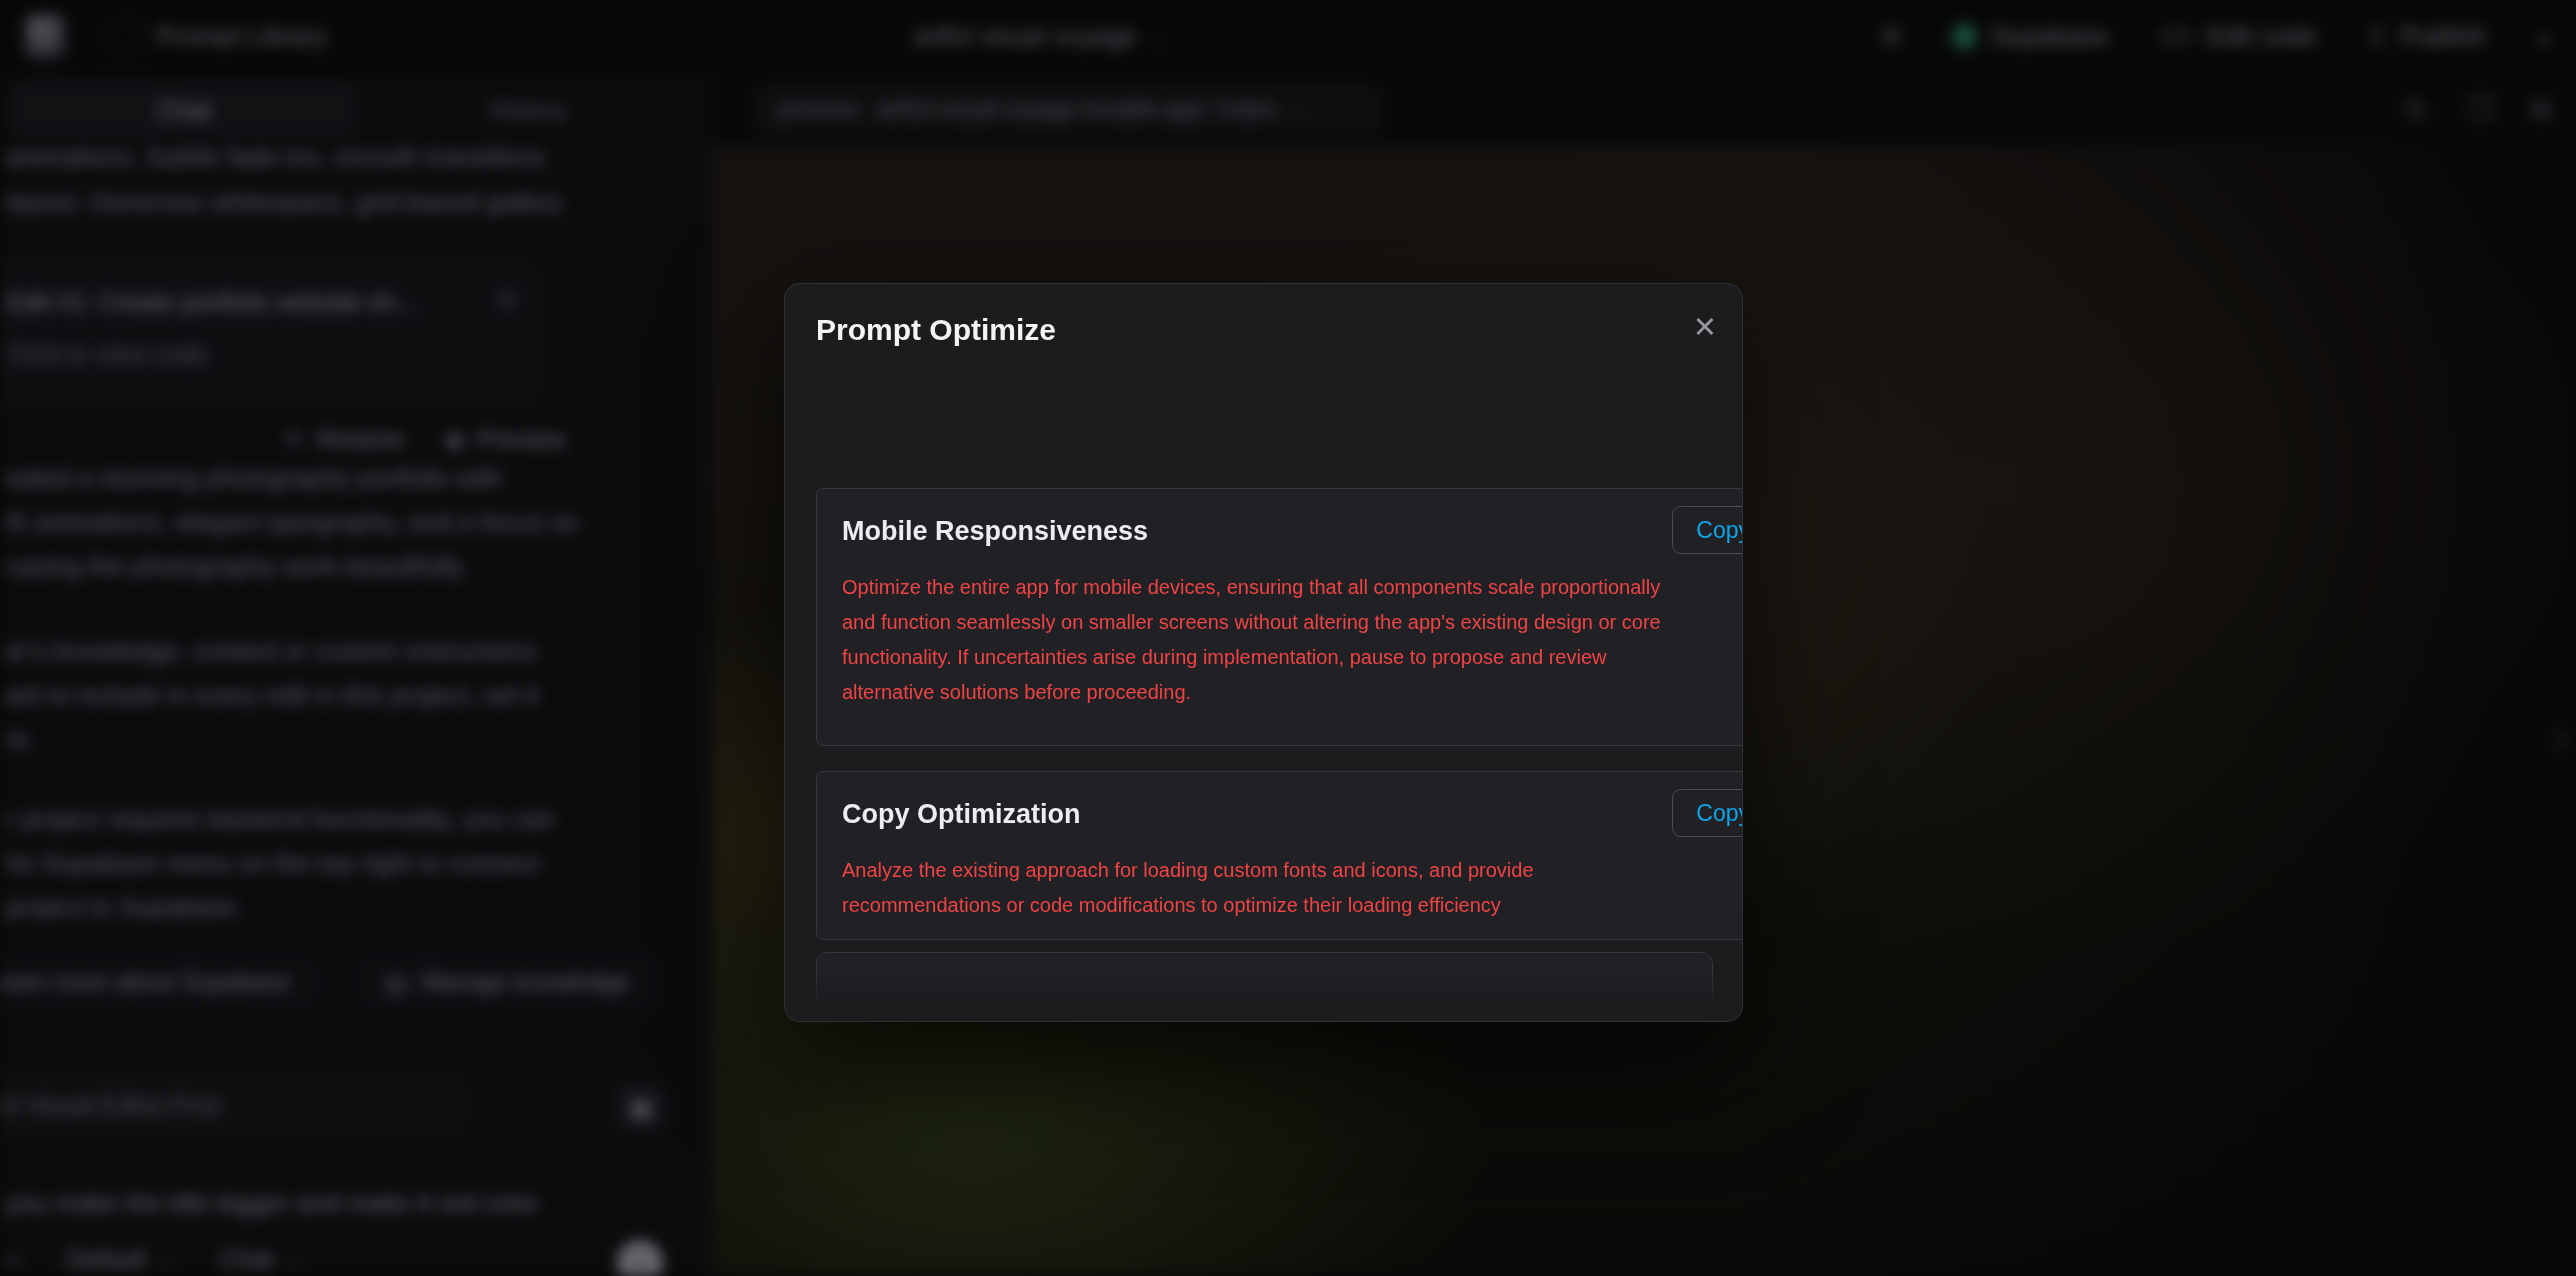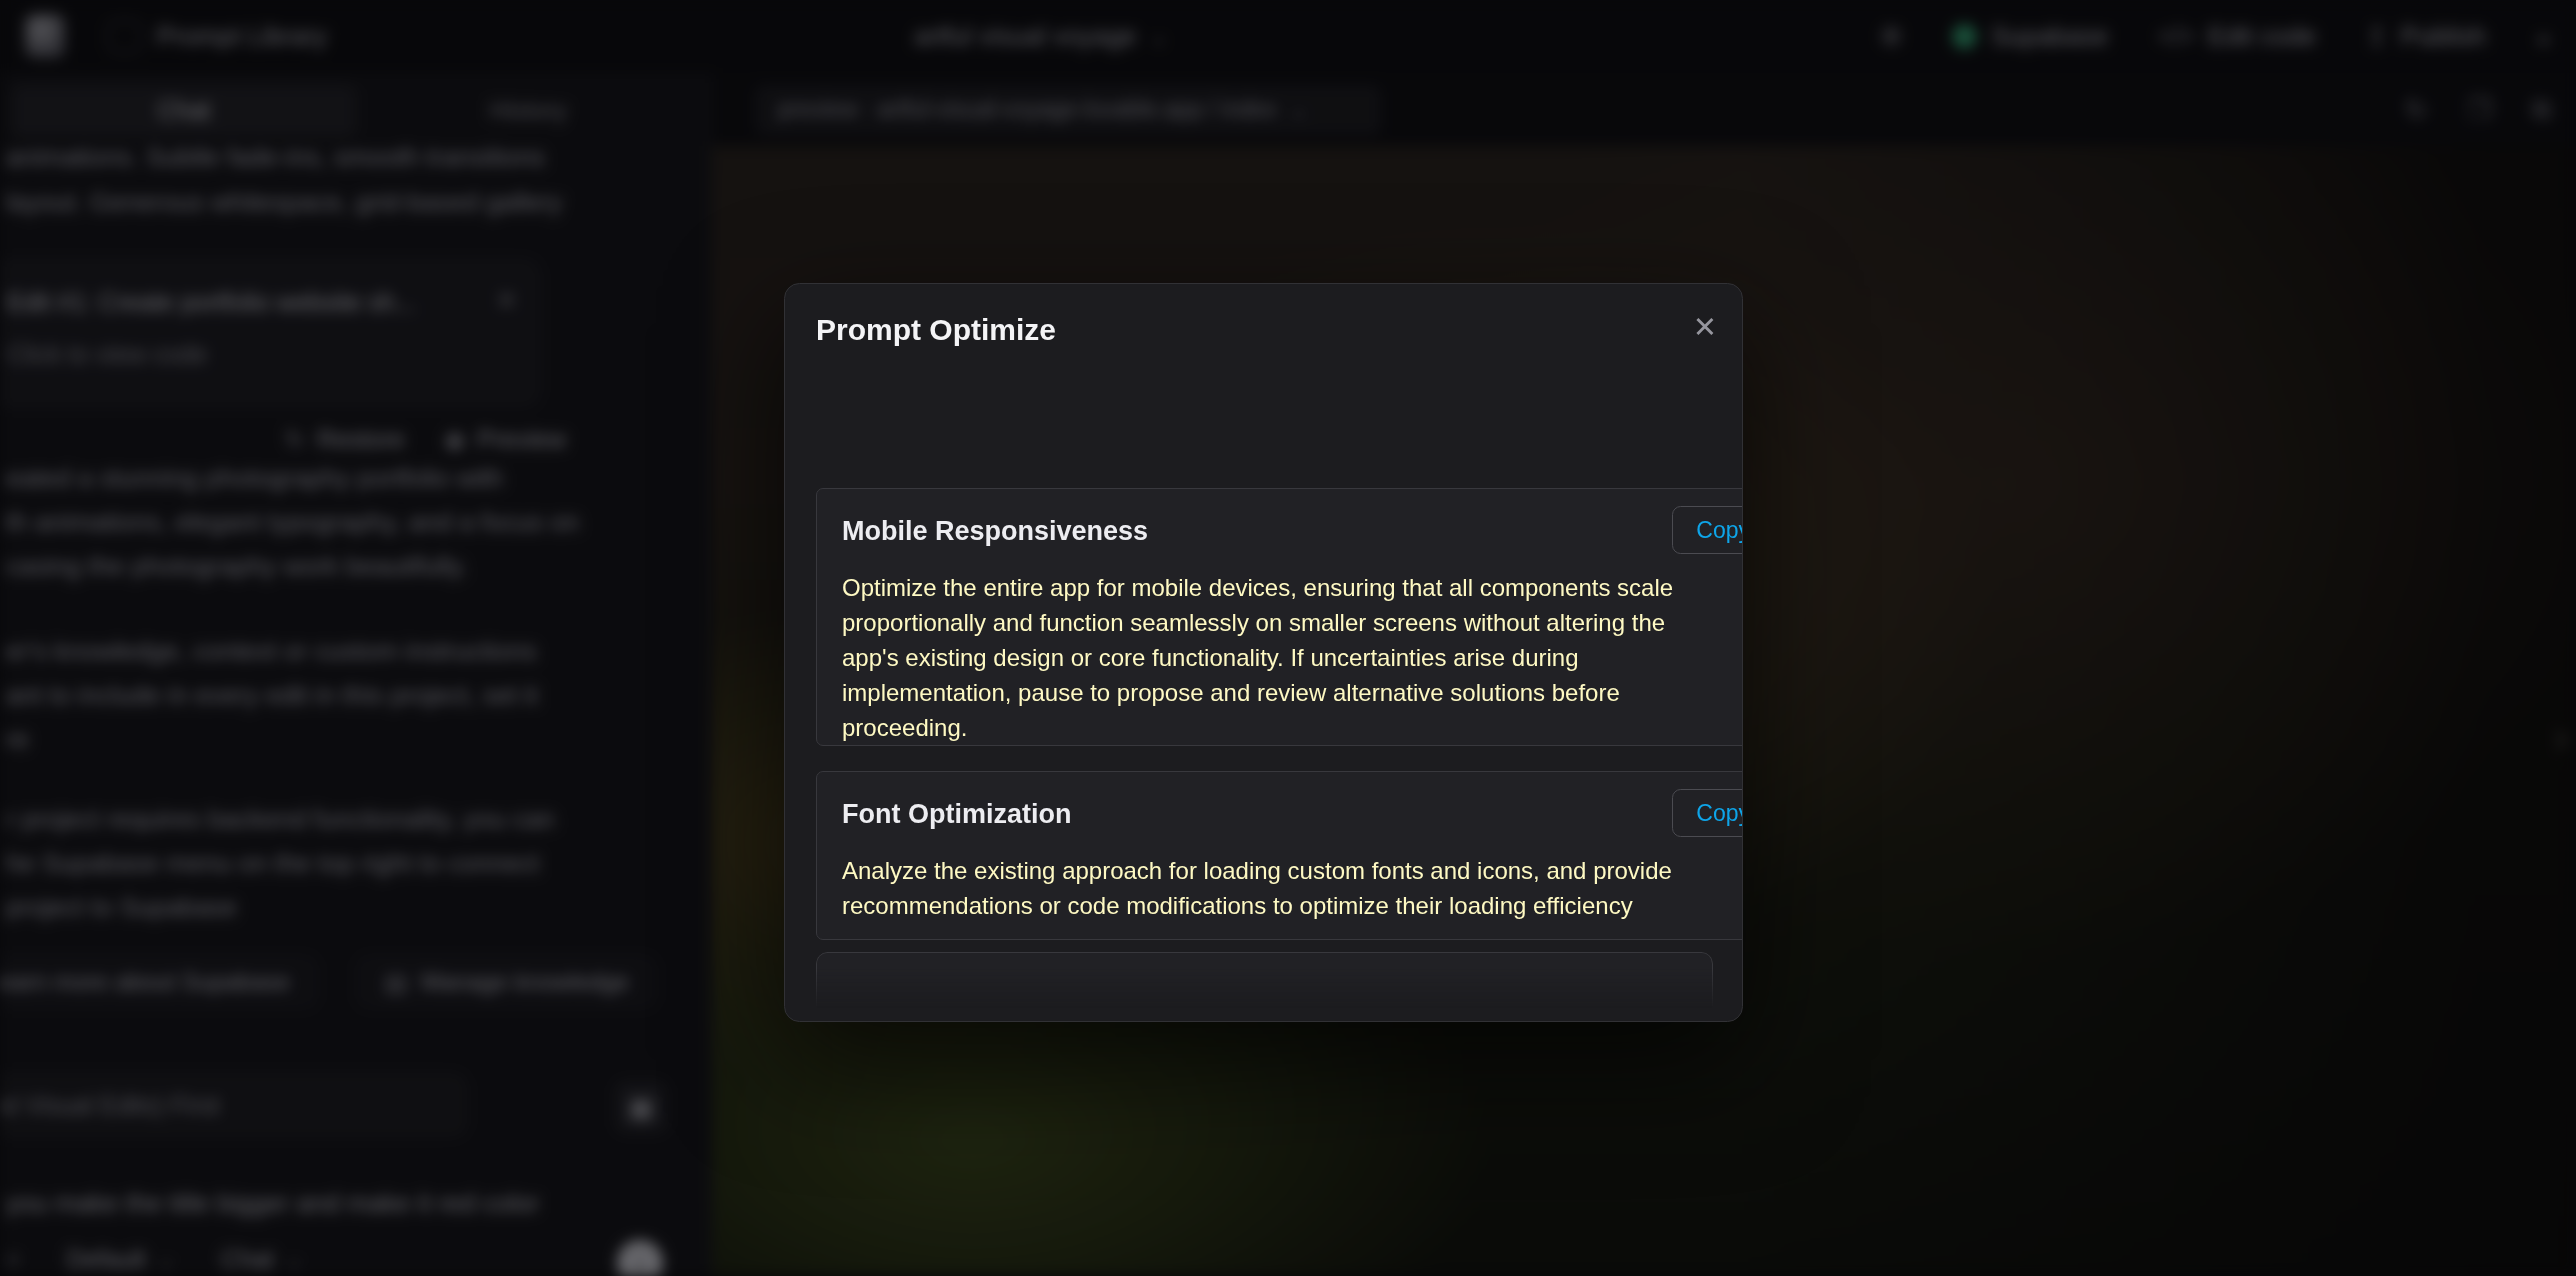--- a/index.html
+++ b/index.html
@@ -76,21 +76,21 @@
   .m-close{position:absolute;right:25px;top:29px;font-size:29px;color:#96969e;line-height:1;cursor:pointer;}
   .m-search{position:absolute;left:31px;top:96px;width:897px;height:67px;background:#1f1f23;
             border:1px solid #46464c;border-radius:9.6px;color:#e8e8ec;font-size:23px;padding:0 27px;outline:none;}
   .m-search::placeholder{color:#8f8f98;}
   .pcard{position:absolute;left:31px;width:978px;background:#212125;border:1px solid #38383d;border-radius:7px;}
   .pcard.c1{top:204px;height:258px;}
   .pcard.c2{top:487px;height:169px;}
   .pcard .ptitle{position:absolute;left:25px;top:27px;font-size:27px;font-weight:600;color:#ededf1;}
   .copybtn{position:absolute;right:19px;top:17.3px;padding:9.6px 23px;border:1px solid #4b4b51;border-radius:8.7px;
            background:transparent;color:#0ea5e9;font-size:23px;cursor:pointer;}
-  .pdesc{position:absolute;left:25px;top:81px;width:847px;font-size:24px;line-height:35px;color:#fef9c3;}
+  .pdesc{position:absolute;left:25px;top:81px;width:847px;font-size:20px;line-height:35px;color:#ef4444;}
   .pcard-sliver{position:absolute;left:31px;top:668px;width:897px;height:56px;background:#212125;
                 border:1px solid #38383d;border-bottom:none;border-radius:11.6px 11.6px 0 0;
                 -webkit-mask-image:linear-gradient(180deg,#000 30%,transparent 100%);
                 mask-image:linear-gradient(180deg,#000 30%,transparent 100%);}
 </style>
 </head>
 <body>
 
 <div class="screen">
 
@@ -214,21 +214,21 @@
     <div class="m-title">Prompt Optimize</div>
     <div class="m-close">✕</div>
 
     <div class="pcard c1">
       <div class="ptitle">Mobile Responsiveness</div>
       <button class="copybtn">Copy</button>
       <div class="pdesc">Optimize the entire app for mobile devices, ensuring that all components scale proportionally and function seamlessly on smaller screens without altering the app's existing design or core functionality. If uncertainties arise during implementation, pause to propose and review alternative solutions before proceeding.</div>
     </div>
 
     <div class="pcard c2">
-      <div class="ptitle">Font Optimization</div>
+      <div class="ptitle">Copy Optimization</div>
       <button class="copybtn">Copy</button>
       <div class="pdesc">Analyze the existing approach for loading custom fonts and icons, and provide recommendations or code modifications to optimize their loading efficiency</div>
     </div>
 
     <div class="pcard-sliver"></div>
   </div>
 
 </div>
 
 

